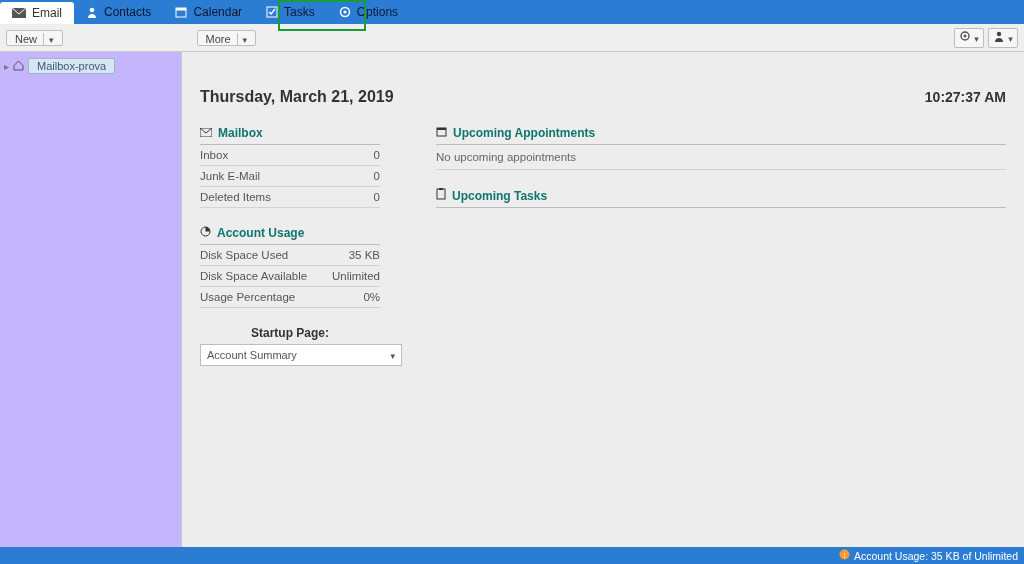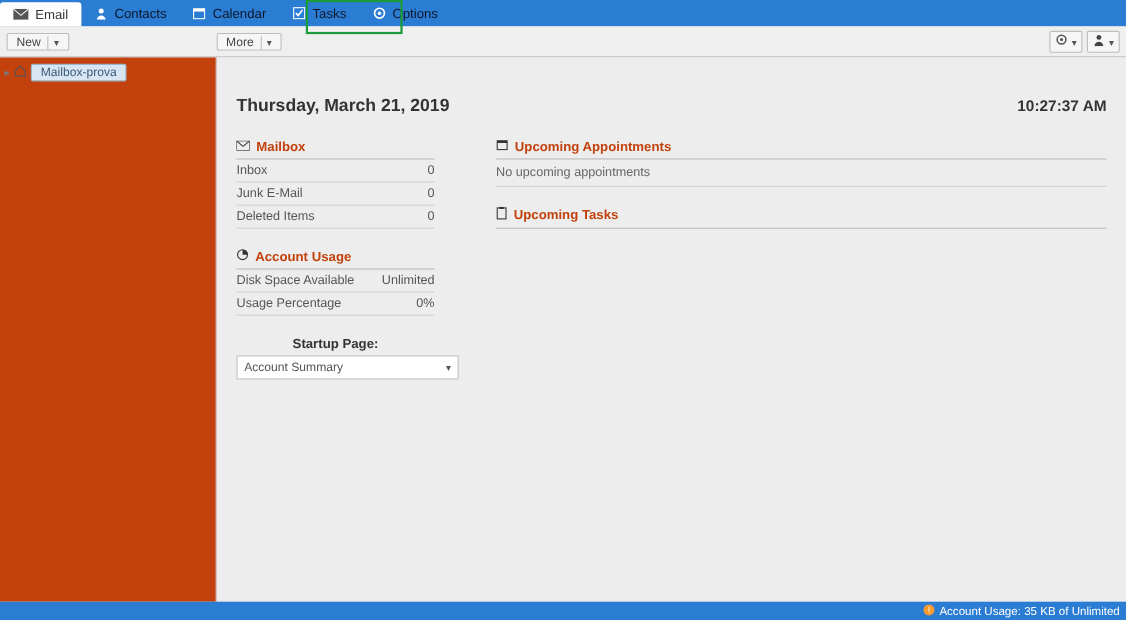--- a/index.html
+++ b/index.html
@@ -98,22 +98,22 @@
   justify-content: center;
   cursor: pointer;
 }
 
 
 .main {
   display: flex;
   height: calc(100% - 24px - 28px - 17px);
 }
 .sidebar {
-  width: 197px;
-  background: #c2410c;
+  width: 182px;
+  background: #c4b5fd;
   border-right: 1px solid #c8c8c8;
   padding: 6px 4px;
 }
 .tree-row {
   display: flex;
   align-items: center;
   gap: 4px;
   font-size: 11px;
   color: #444;
 }
@@ -147,25 +147,25 @@
   display: flex;
   gap: 56px;
   align-items: flex-start;
 }
 .col { }
 .col.left { width: 180px; }
 .col.right { width: 580px; }
 
 .section-title {
   display: flex;
-  align-items: flex-start;
+  align-items: center;
   gap: 6px;
   font-weight: bold;
   font-size: 12px;
-  color: #c2410c;
+  color: #0f766e;
   border-bottom: 1px solid #bcbcbc;
   padding-bottom: 4px;
 }
 .kv-row {
   display: flex;
   justify-content: space-between;
   border-bottom: 1px solid #d2d2d2;
   padding: 4px 0;
   font-size: 11.5px;
   color: #555;
@@ -350,20 +350,24 @@
         <div class="section-title">
           <span>
             <svg width="11" height="11" viewBox="0 0 11 11">
                 <circle cx="5.5" cy="5.5" r="4.5" fill="none" stroke="#333"></circle>
                 <path d="M5.5 5.5 L5.5 1 A4.5 4.5 0 0 1 10 5.5 Z" fill="#333"></path>
               </svg>
           </span>
           <span>Account Usage</span>
         </div>
         <div class="kv-row">
+          <span>Disk Space Used</span>
+          <span>35 KB</span>
+        </div>
+        <div class="kv-row">
           <span>Disk Space Available</span>
           <span>Unlimited</span>
         </div>
         <div class="kv-row">
           <span>Usage Percentage</span>
           <span>0%</span>
         </div>
 
         <div class="section-gap"></div>
 

